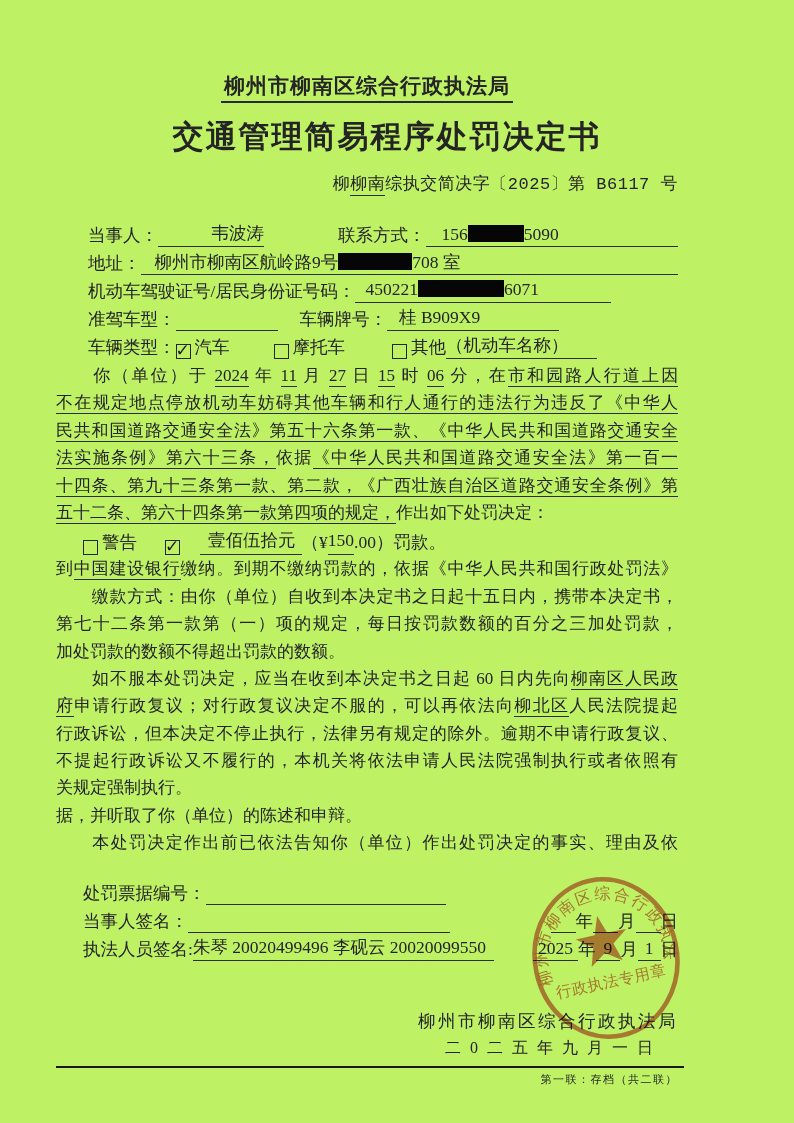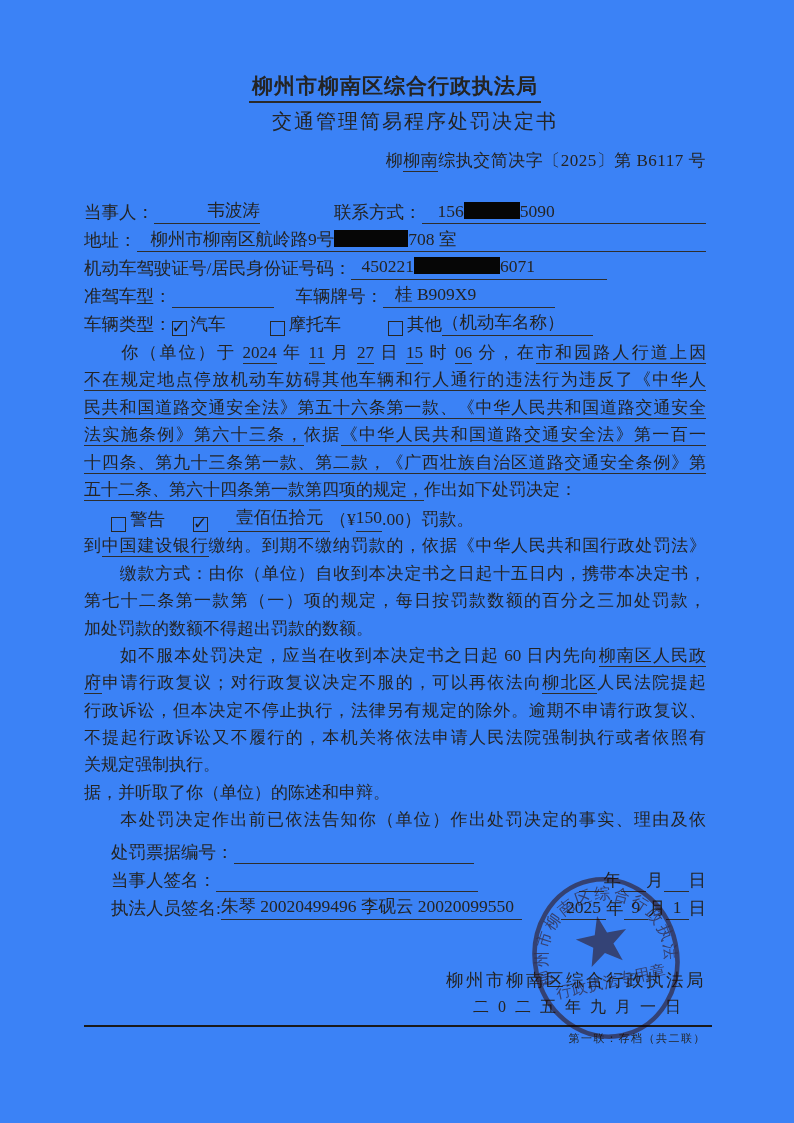--- a/index.html
+++ b/index.html
@@ -1,45 +1,45 @@
 <!DOCTYPE html>
 <html><head>
 <meta charset="utf-8">
 <style>
   html,body{margin:0;padding:0;background:#e8e8e8;}
   .page{
     position:relative;
     width:794px;height:1123px;
-    background:#3b82f6;
+    background:#bef264;
     margin:0 auto;
     font-family:"Liberation Serif","DejaVu Serif",serif;
     color:#242424;
     box-sizing:border-box;
-    padding:66px 84px 0 84px;
+    padding:66px 84px 0 56px;
     overflow:hidden;
   }
   .content{width:622px;}
 
   
   .agency-title{
     width:fit-content;margin:6px auto 0 auto;
     font-size:21px;font-weight:700;letter-spacing:1px;
     border-bottom:2px solid #2a2a2a;padding:0 3px 1px 3px;
   }
   .doc-title{
-    text-align:center;font-size:20px;font-weight:400;letter-spacing:2px;
-    margin-top:5px;transform:translateX(20px);
-  }
-  .doc-no{ text-align:right;font-size:17px;margin-top:14px;letter-spacing:.5px; }
+    text-align:center;font-size:31px;font-weight:700;letter-spacing:2px;
+    margin-top:13px;transform:translateX(20px);
+  }
+  .doc-no{ text-align:right;font-size:17px;margin-top:14px;letter-spacing:.5px;font-family:Liberation Mono, monospace; }
 
   
   .u{border-bottom:1.6px solid #2e2e2e;padding-bottom:1px;}
 
   
-  .fields{margin-top:24px;font-size:17.5px;}
+  .fields{margin-top:24px;font-size:17.5px;margin-left:32px;}
   .frow{display:flex;align-items:flex-end;height:28px;line-height:24px;}
   .lbl{white-space:nowrap;}
   .fill{flex:1;border-bottom:1.6px solid #2e2e2e;}
   .redact{display:inline-block;background:#060606;height:17px;vertical-align:-2px;}
 
   
   .cb{display:inline-block;width:13px;height:13px;border:1.7px solid #262626;
       margin-right:4px;vertical-align:-1px;position:relative;}
   .cb .check{position:absolute;left:-1px;top:-7px;font-size:17px;font-weight:700;color:#1c1c1c;
       font-family:"DejaVu Sans",sans-serif;}
@@ -153,21 +153,21 @@
       <div class="jline"><span>行政诉讼，但本决定不停止执行，法律另有规定的除外。逾期不申请行政复议、</span></div>
       <div class="jline"><span>不提起行政诉讼又不履行的，本机关将依法申请人民法院强制执行或者依照有</span></div>
       <div class="jline last"><span>关规定强制执行。</span></div>
     </div>
 
     <div>
       <div class="jline last"><span>据，并听取了你（单位）的陈述和申辩。</span></div>
       <div class="jline"><span class="ind"></span><span>本处罚决定作出前已依法告知你（单位）作出处罚决定的事实、理由及依</span></div>
     </div>
 
-    <div class="srow" style="margin-top:2px;">
+    <div class="srow" style="margin-top:20px;">
       <span class="lbl">处罚票据编号：</span>
       <span class="u" style="width:240px;"></span>
     </div>
 
     <div class="srow">
       <span class="lbl">当事人签名：</span>
       <span class="u" style="width:262px;"></span>
       <span class="date-group">
         <span class="blank-seg"></span>
           <span>年</span>

